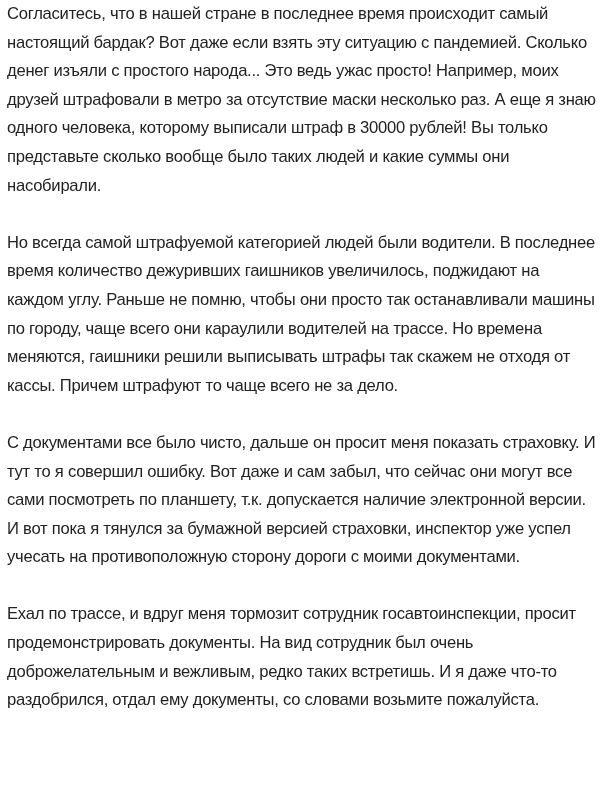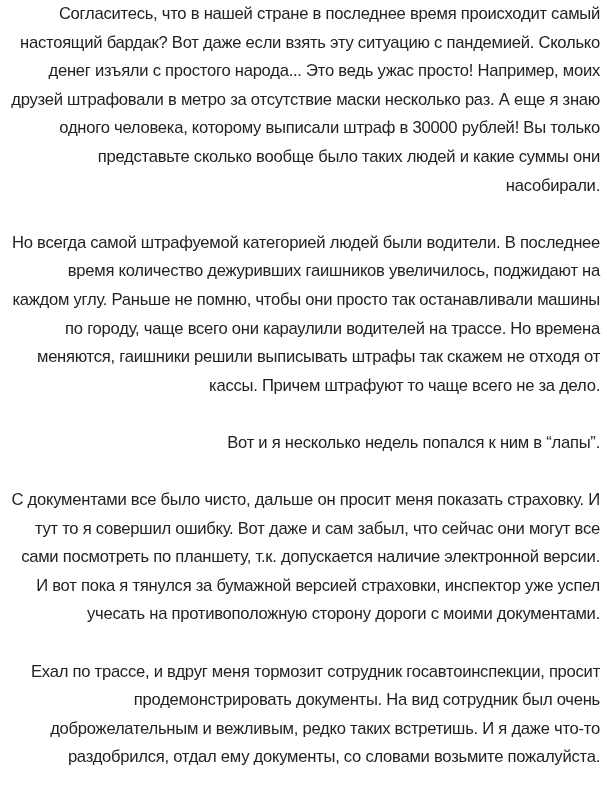--- a/index.html
+++ b/index.html
@@ -17,28 +17,26 @@
     width: 600px;
     box-sizing: border-box;
     font-family: "Liberation Sans", "DejaVu Sans", sans-serif;
     font-size: 16.6px;
     line-height: 28.6px;
     color: #222222;
     letter-spacing: -0.25px;
   }
   .article p {
     margin: 0 0 28.6px 0;
-    text-align: right;
   }
   .article p:first-child {
     margin-top: 0;
   }
 </style>
 </head>
 <body>
 
 <div class="article">
   <p>Согласитесь, что в нашей стране в последнее время происходит самый настоящий бардак? Вот даже если взять эту ситуацию с пандемией. Сколько денег изъяли с простого народа... Это ведь ужас просто! Например, моих друзей штрафовали в метро за отсутствие маски несколько раз. А еще я знаю одного человека, которому выписали штраф в 30000 рублей! Вы только представьте сколько вообще было таких людей и какие суммы они насобирали.</p>
   <p>Но всегда самой штрафуемой категорией людей были водители. В последнее время количество дежуривших гаишников увеличилось, поджидают на каждом углу. Раньше не помню, чтобы они просто так останавливали машины по городу, чаще всего они караулили водителей на трассе. Но времена меняются, гаишники решили выписывать штрафы так скажем не отходя от кассы. Причем штрафуют то чаще всего не за дело.</p>
-  <p>Вот и я несколько недель попался к ним в “лапы”.</p>
   <p>С документами все было чисто, дальше он просит меня показать страховку. И тут то я совершил ошибку. Вот даже и сам забыл, что сейчас они могут все сами посмотреть по планшету, т.к. допускается наличие электронной версии. И вот пока я тянулся за бумажной версией страховки, инспектор уже успел учесать на противоположную сторону дороги с моими документами.</p>
   <p>Ехал по трассе, и вдруг меня тормозит сотрудник госавтоинспекции, просит продемонстрировать документы. На вид сотрудник был очень доброжелательным и вежливым, редко таких встретишь. И я даже что-то раздобрился, отдал ему документы, со словами возьмите пожалуйста.</p>
 </div>
 
 </body></html>

